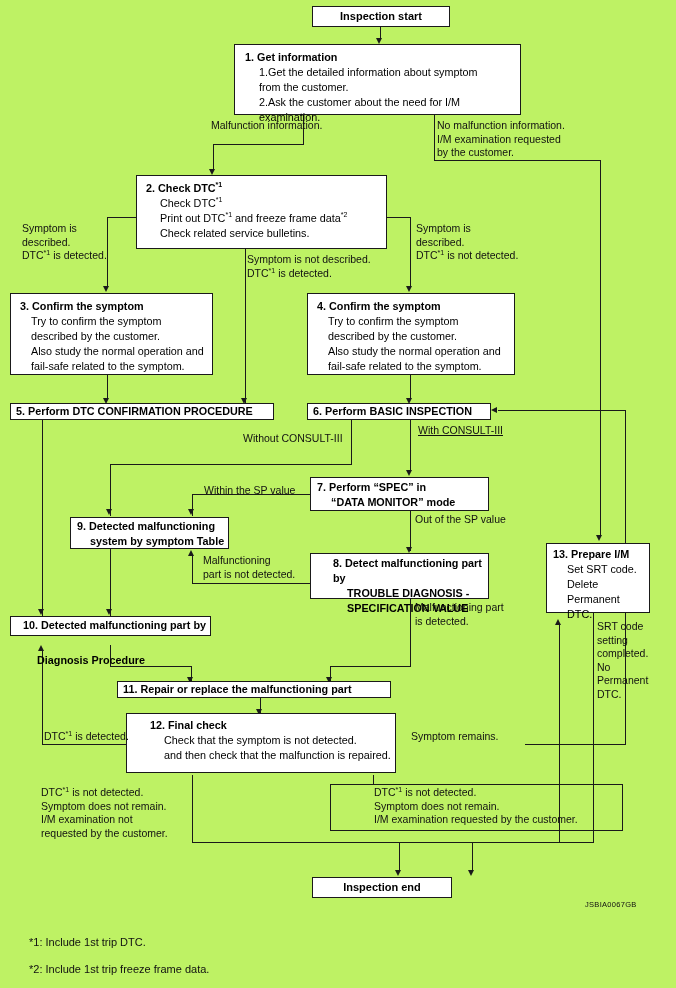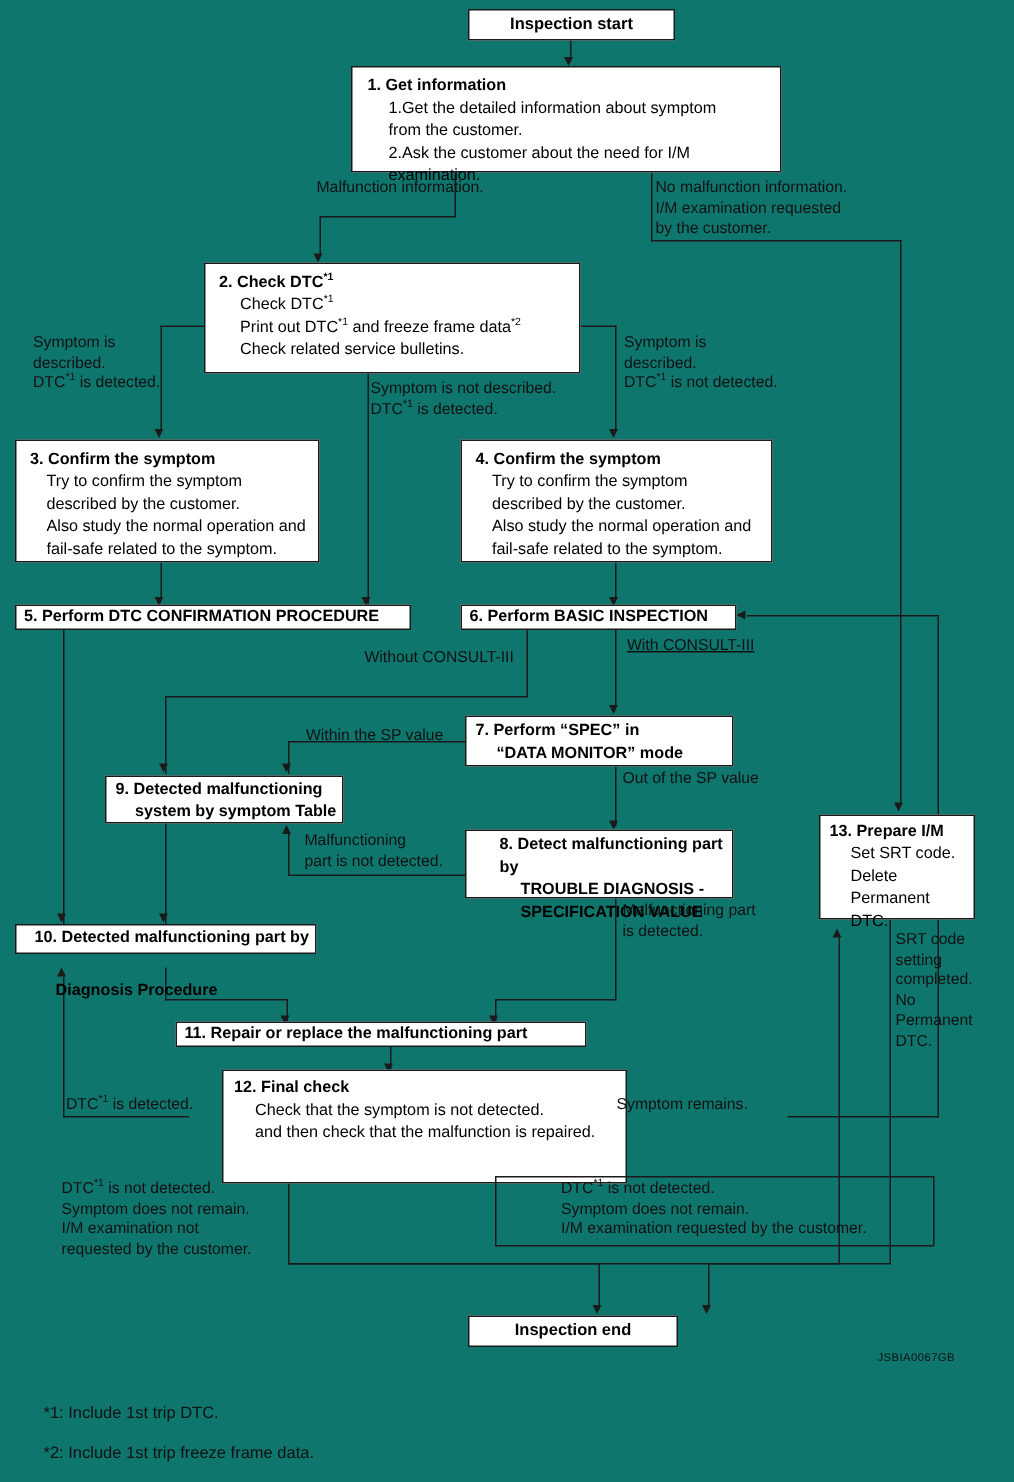--- a/index.html
+++ b/index.html
@@ -1,17 +1,17 @@
 <!DOCTYPE html>
 <html><head>
 <meta charset="utf-8">
 <style>
   html,body{margin:0;padding:0;background:#fff;}
   body{font-family:"Liberation Sans", sans-serif;}
-  #root{position:relative;width:676px;height:988px;background:#0f766e;overflow:hidden;}
+  #root{position:relative;width:676px;height:988px;background:#bef264;overflow:hidden;}
   .box{position:absolute;border:1.5px solid #1a1a1a;background:#fff;box-sizing:border-box;}
   .box .ln{white-space:nowrap;}
   .lbl{position:absolute;font-size:10.5px;line-height:13.5px;color:#111;white-space:pre;}
   .hline{position:absolute;background:#1a1a1a;height:1.3px;}
   .vline{position:absolute;background:#1a1a1a;width:1.3px;}
   .arw{position:absolute;width:0;height:0;}
   .arw-d{border-left:3.6px solid transparent;border-right:3.6px solid transparent;border-top:6.5px solid #1a1a1a;}
   .arw-u{border-left:3.6px solid transparent;border-right:3.6px solid transparent;border-bottom:6.5px solid #1a1a1a;}
   .arw-l{border-top:3.6px solid transparent;border-bottom:3.6px solid transparent;border-right:6.5px solid #1a1a1a;}
   sup{font-size:7px;vertical-align:super;line-height:0;}
@@ -188,21 +188,21 @@
 
   <div class="box" style="left:10px;top:616px;width:201px;height:20px;padding:1px 0 0 12px;">
     <div class="hdbox">10. Detected malfunctioning part by</div>
     <div class="hdbox" style="padding-left:14px;margin-top:20px;">Diagnosis Procedure</div>
   </div>
 
   <div class="box" style="left:117px;top:681px;width:274px;height:17px;padding:0 0 0 5px;">
     <div class="hdbox" style="line-height:15px;">11. Repair or replace the malfunctioning part</div>
   </div>
 
-  <div class="box" style="left:126px;top:713px;width:270px;height:76px;padding:4px 0 0 7px;margin-left:22px;">
+  <div class="box" style="left:126px;top:713px;width:270px;height:60px;padding:4px 0 0 23px;">
     <div class="hdbox">12. Final check</div>
     <div class="bodytxt" style="padding-left:14px;">
       <div class="ln">Check that the symptom is not detected.</div>
       <div class="ln">and then check that the malfunction is repaired.</div>
     </div>
   </div>
 
   <div class="box" style="left:546px;top:543px;width:104px;height:70px;padding:3px 0 0 6px;">
     <div class="hdbox">13. Prepare I/M</div>
     <div class="bodytxt" style="padding-left:14px;">

